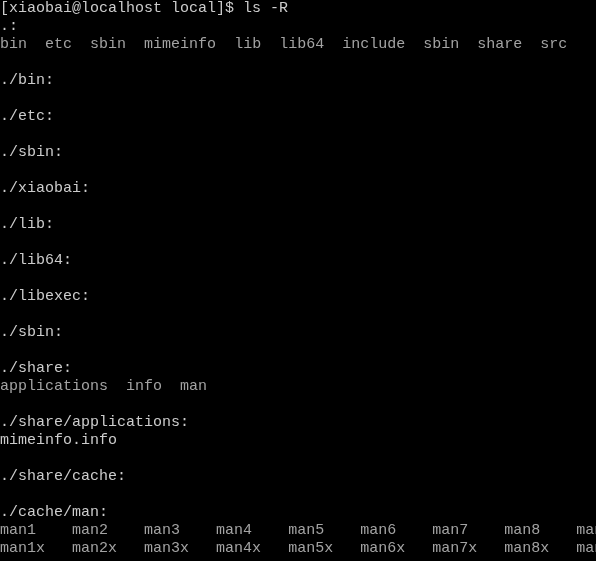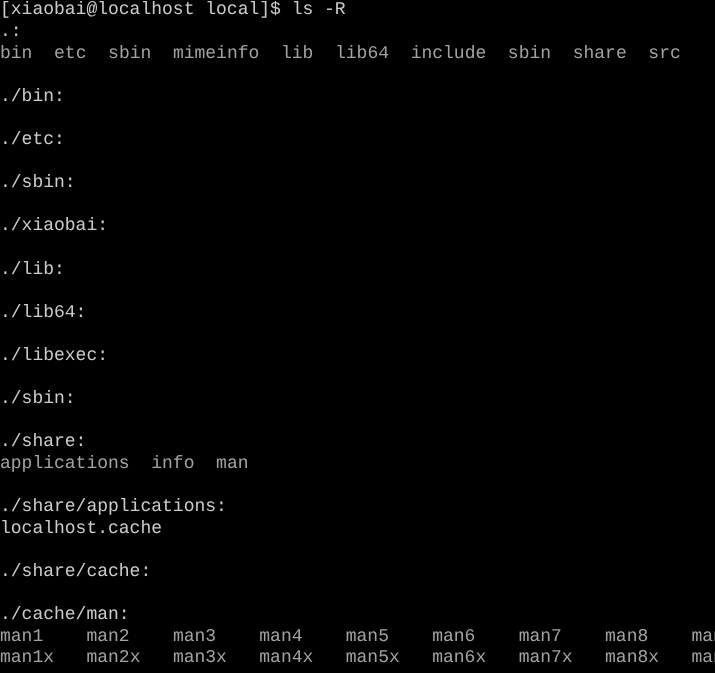--- a/index.html
+++ b/index.html
@@ -58,19 +58,19 @@
 <span class="dir-header">./lib64:</span>
 
 <span class="dir-header">./libexec:</span>
 
 <span class="dir-header">./sbin:</span>
 
 <span class="dir-header">./share:</span>
 <span class="dir">applications</span>  <span class="dir">info</span>  <span class="dir">man</span>
 
 <span class="dir-header">./share/applications:</span>
-<span class="file">localhost.cache</span>
+<span class="file">mimeinfo.info</span>
 
 <span class="dir-header">./share/cache:</span>
 
 <span class="dir-header">./cache/man:</span>
 <span class="dir">man1</span>    <span class="dir">man2</span>    <span class="dir">man3</span>    <span class="dir">man4</span>    <span class="dir">man5</span>    <span class="dir">man6</span>    <span class="dir">man7</span>    <span class="dir">man8</span>    <span class="dir">man9</span>    
 <span class="dir">man1x</span>   <span class="dir">man2x</span>   <span class="dir">man3x</span>   <span class="dir">man4x</span>   <span class="dir">man5x</span>   <span class="dir">man6x</span>   <span class="dir">man7x</span>   <span class="dir">man8x</span>   <span class="dir">man9x</span></div></div>
 
 </body></html>

